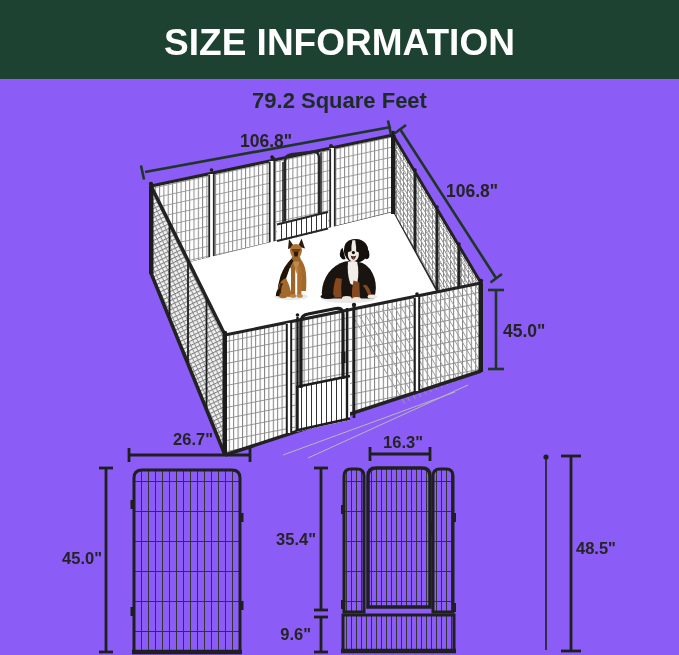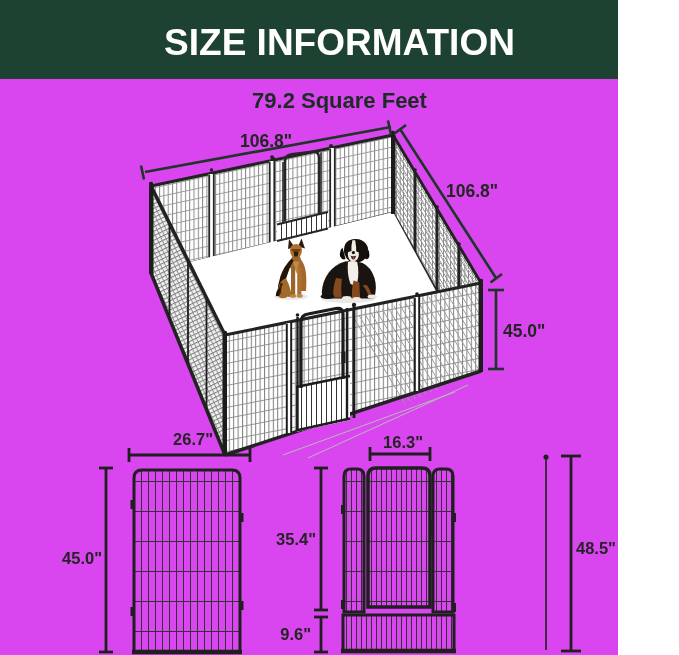--- a/index.html
+++ b/index.html
@@ -1,16 +1,16 @@
 <!DOCTYPE html>
 <html><head>
 <meta charset="utf-8">
 <style>
   html,body{margin:0;padding:0;background:#fff;}
-  .page{position:relative;width:618px;height:655px;background:#d946ef;overflow:hidden;
+  .page{position:relative;width:679px;height:655px;background:#8b5cf6;overflow:hidden;
         font-family:"Liberation Sans", sans-serif;}
   .band{position:absolute;left:0;top:0;width:679px;height:79px;background:#1d4232;
         display:flex;align-items:center;justify-content:center;}
   .band span{color:#fff;font-weight:bold;font-size:37px;letter-spacing:0px;margin-top:6px;}
   .subtitle{position:absolute;left:0;top:88px;width:679px;text-align:center;
         color:#1c2b24;font-weight:bold;font-size:22px;}
   svg{position:absolute;left:0;top:0;}
 </style>
 </head>
 <body>

